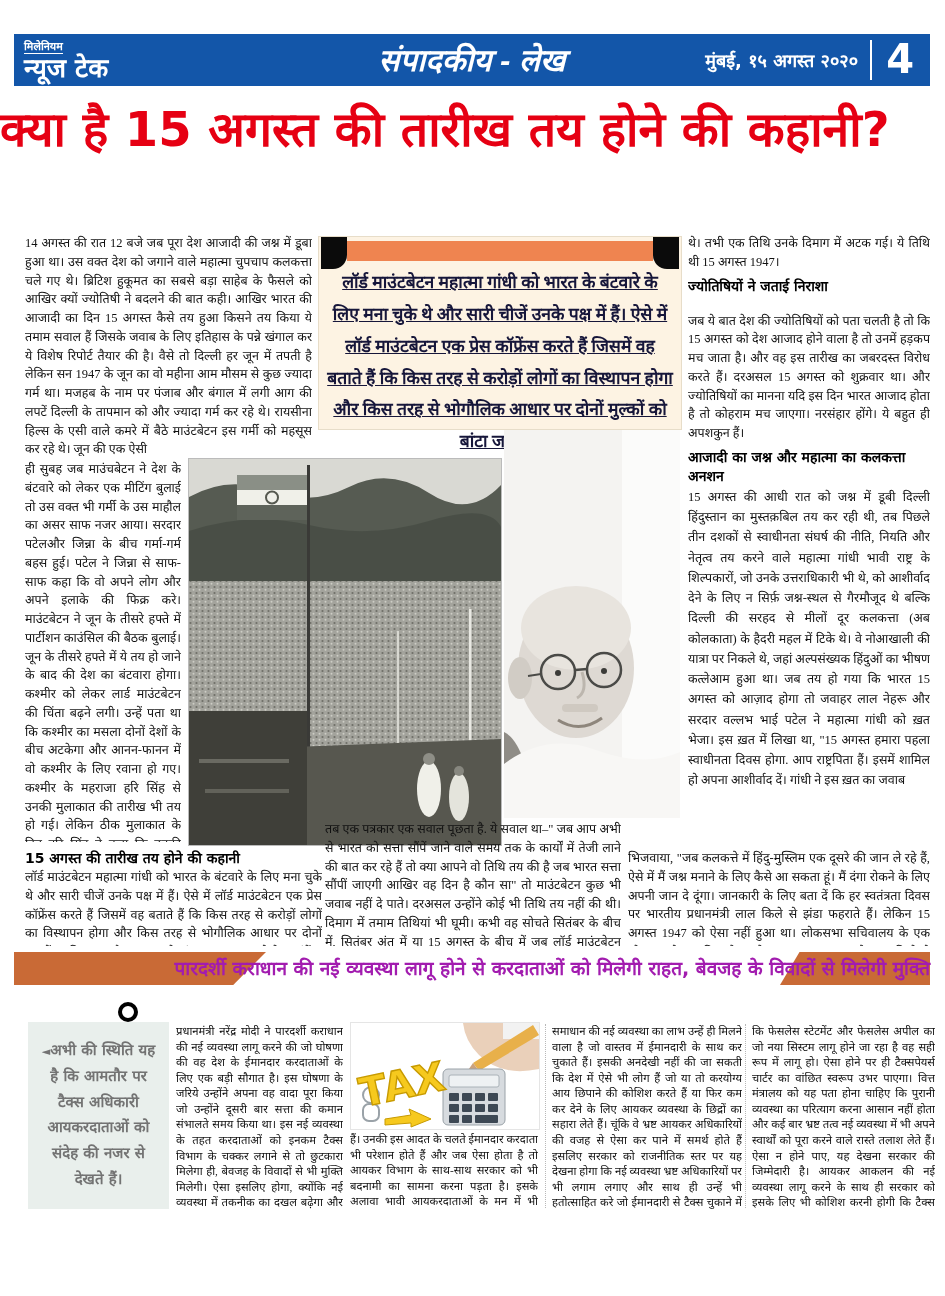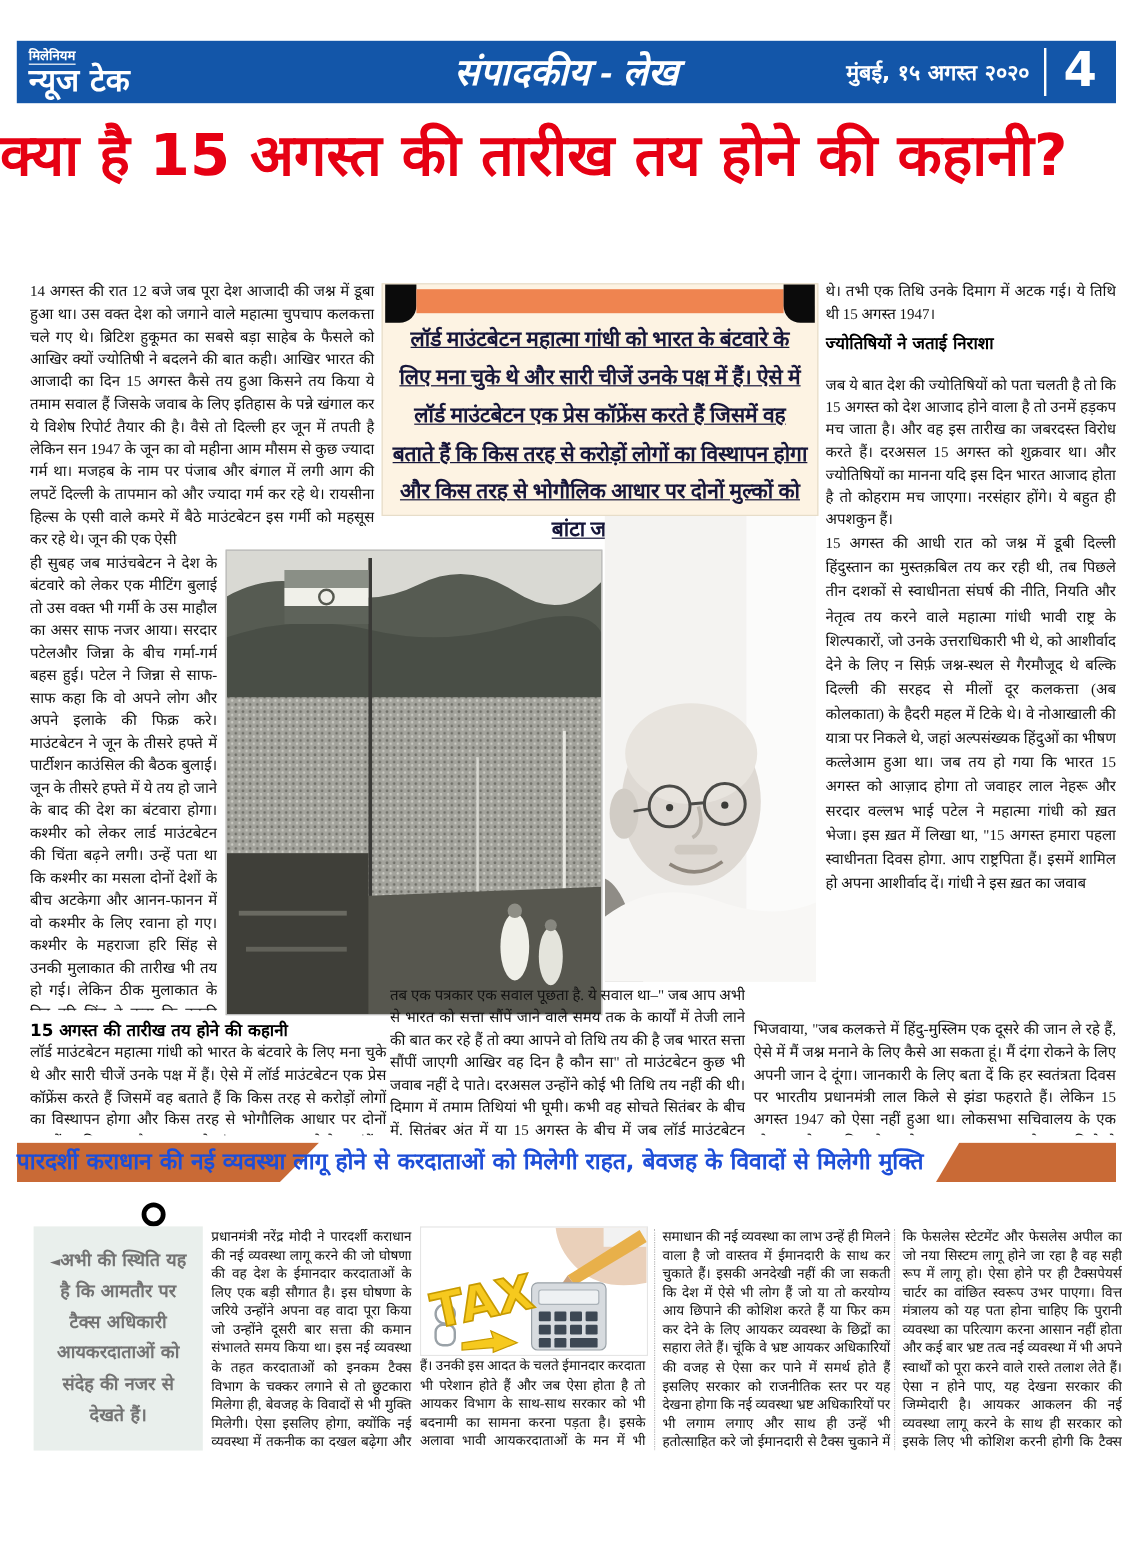--- a/index.html
+++ b/index.html
@@ -37,22 +37,22 @@
   #crowd-photo{left:188px;top:458px;width:312px;height:386px;border:1px solid #bbb;background:#cfcfc9;}
   #gandhi-photo{left:504px;top:430px;width:176px;height:388px;background:#f4f3f1;}
   #tax-photo{left:350px;top:1022px;width:188px;height:106px;border:1px solid #e5e5e5;background:#fff;}
   svg{display:block;width:100%;height:100%;}
   
   #banner{left:14px;top:952px;width:916px;height:33px;background:#fff;}
   #banner-left{position:absolute;left:0;top:0;width:252px;height:33px;background:#c96a36;
                clip-path:polygon(0 0,100% 0,87% 100%,0 100%);}
   #banner-right{position:absolute;right:0;top:0;width:150px;height:33px;background:#c96a36;
                 clip-path:polygon(13% 0,100% 0,100% 100%,0 100%);}
-  #banner-text{position:absolute;left:0;width:100%;text-align:left;line-height:33px;font-size:19px;font-weight:bold;
-               color:#1d4ed8;font-family:"DejaVu Sans","Liberation Sans",sans-serif;white-space:nowrap;}
+  #banner-text{position:absolute;left:0;width:100%;text-align:right;line-height:33px;font-size:19px;font-weight:bold;
+               color:#a21caf;font-family:"DejaVu Sans","Liberation Sans",sans-serif;white-space:nowrap;}
   #ring-mark{left:118px;top:1002px;width:12px;height:12px;border:4px solid #000;border-radius:50%;background:#fff;}
   #qbox{left:28px;top:1022px;width:141px;height:232px;background:#e9efec;color:#737373;
         font-size:15px;line-height:1.72;text-align:center;padding:16px 9px;box-sizing:border-box;
         font-family:"DejaVu Sans","Liberation Sans",sans-serif;font-weight:600;}
   .bcol{font-size:11.3px;line-height:1.38;text-align:justify;overflow:hidden;}
   .sep{border-left:1px dotted #b8b8b8;padding-left:6px;}
   #bottom-rule{left:28px;top:1257px;width:902px;height:3px;background:#000;}
   #footer-bar{left:8px;top:1279px;width:929px;height:17px;background:#1356a9;}
 </style>
 </head>
@@ -139,20 +139,21 @@
       <path d="M0,334 Q42,302 92,320 Q140,338 176,322 L176,388 L0,388 Z" fill="#f8f7f5"></path>
     </svg>
   </div>
 
   <div class="abs txt" style="left:325px;top:820px;width:296px;height:126px;">तब एक पत्रकार एक सवाल पूछता है. ये सवाल था–" जब आप अभी से भारत को सत्ता सौंपें जाने वाले समय तक के कार्यों में तेजी लाने की बात कर रहे हैं तो क्या आपने वो तिथि तय की है जब भारत सत्ता सौंपीं जाएगी आखिर वह दिन है कौन सा" तो माउंटबेटन कुछ भी जवाब नहीं दे पाते। दरअसल उन्होंने कोई भी तिथि तय नहीं की थी। दिमाग में तमाम तिथियां भी घूमी। कभी वह सोचते सितंबर के बीच में, सितंबर अंत में या 15 अगस्त के बीच में जब लॉर्ड माउंटबेटन तमाम तिथियों के बारे में सोच रहे</div>
 
   <div class="abs" style="left:688px;top:234px;width:242px;height:614px;overflow:hidden;">
     <div class="txt">थे। तभी एक तिथि उनके दिमाग में अटक गई। ये तिथि थी 15 अगस्त 1947।</div>
     <div class="subhead" style="margin:4px 0 17px;">ज्योतिषियों ने जताई निराशा</div>
     <div class="txt">जब ये बात देश की ज्योतिषियों को पता चलती है तो कि 15 अगस्त को देश आजाद होने वाला है तो उनमें हड़कप मच जाता है। और वह इस तारीख का जबरदस्त विरोध करते हैं। दरअसल 15 अगस्त को शुक्रवार था। और ज्योतिषियों का मानना यदि इस दिन भारत आजाद होता है तो कोहराम मच जाएगा। नरसंहार होंगे। ये बहुत ही अपशकुन हैं।</div>
+    <div class="subhead" style="margin:4px 0 2px;">आजादी का जश्न और महात्मा का कलकत्ता अनशन</div>
     <div class="txt" style="line-height:1.62;">15 अगस्त की आधी रात को जश्न में डूबी दिल्ली हिंदुस्तान का मुस्तक़बिल तय कर रही थी, तब पिछले तीन दशकों से स्वाधीनता संघर्ष की नीति, नियति और नेतृत्व तय करने वाले महात्मा गांधी भावी राष्ट्र के शिल्पकारों, जो उनके उत्तराधिकारी भी थे, को आशीर्वाद देने के लिए न सिर्फ़ जश्न-स्थल से गैरमौजूद थे बल्कि दिल्ली की सरहद से मीलों दूर कलकत्ता (अब कोलकाता) के हैदरी महल में टिके थे। वे नोआखाली की यात्रा पर निकले थे, जहां अल्पसंख्यक हिंदुओं का भीषण कत्लेआम हुआ था। जब तय हो गया कि भारत 15 अगस्त को आज़ाद होगा तो जवाहर लाल नेहरू और सरदार वल्लभ भाई पटेल ने महात्मा गांधी को ख़त भेजा। इस ख़त में लिखा था, "15 अगस्त हमारा पहला स्वाधीनता दिवस होगा. आप राष्ट्रपिता हैं। इसमें शामिल हो अपना आशीर्वाद दें। गांधी ने इस ख़त का जवाब</div>
   </div>
   <div class="abs txt" style="left:628px;top:849px;width:302px;height:97px;">भिजवाया, "जब कलकत्ते में हिंदु-मुस्लिम एक दूसरे की जान ले रहे हैं, ऐसे में मैं जश्न मनाने के लिए कैसे आ सकता हूं। मैं दंगा रोकने के लिए अपनी जान दे दूंगा। जानकारी के लिए बता दें कि हर स्वतंत्रता दिवस पर भारतीय प्रधानमंत्री लाल किले से झंडा फहराते हैं। लेकिन 15 अगस्त 1947 को ऐसा नहीं हुआ था। लोकसभा सचिवालय के एक शोध पत्र के मुताबिक नेहरू ने 16 अगस्त, 1947 को लाल किले से झंडा फहराया था।</div>
 
   <div class="abs" id="banner">
     <div id="banner-left"></div>
     <div id="banner-right"></div>
     <div id="banner-text">पारदर्शी कराधान की नई व्यवस्था लागू होने से करदाताओं को मिलेगी राहत, बेवजह के विवादों से मिलेगी मुक्ति</div>
   </div>
 

